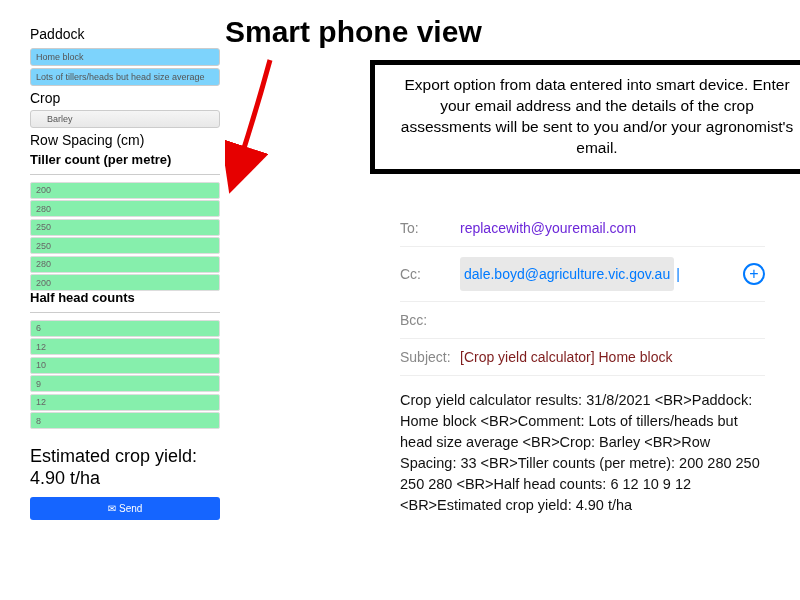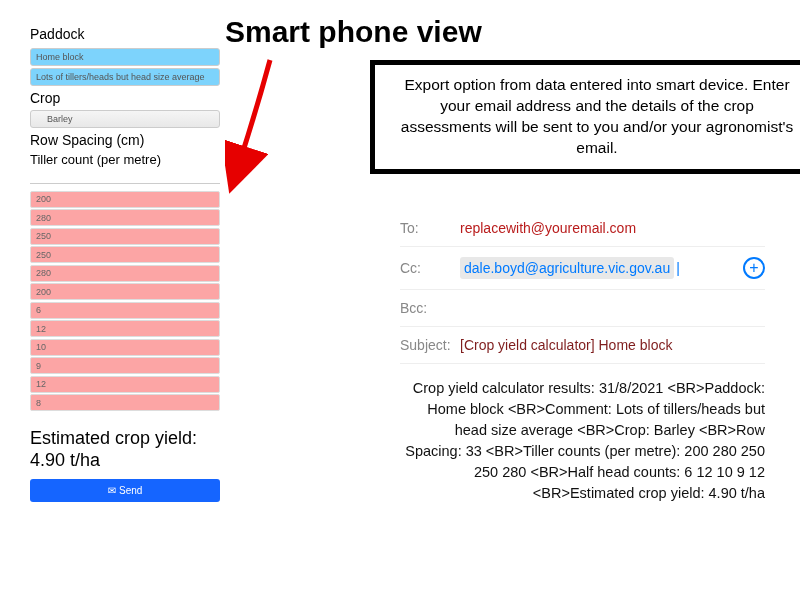--- a/index.html
+++ b/index.html
@@ -40,33 +40,33 @@
       border-radius: 3px;
       padding: 3px 16px;
       font-size: 9px;
       color: #555;
       background: linear-gradient(#f5f5f5,#e8e8e8);
       height: 18px;
       position: relative;
     }
     .section-label {
       font-size: 13px;
-      font-weight: 400;
+      font-weight: 700;
       border-bottom: 1px solid #ccc;
-      padding-bottom: 16px;
+      padding-bottom: 7px;
       margin-bottom: 4px;
     }
     .list-input {
       width: 100%;
       border: 1px solid #ddd;
       border-radius: 2px;
       padding: 2px 5px;
       font-size: 9px;
       color: #666;
-      background: #fca5a5;
+      background: #86efac;
       height: 17px;
       margin-bottom: -1px;
     }
     .estimated {
       font-size: 18px;
       font-weight: 400;
       margin-top: 18px;
       line-height: 1.2;
     }
     .send-btn {
@@ -121,31 +121,31 @@
       align-items: center;
       padding: 10px 0;
       border-bottom: 1px solid #eee;
     }
     .email-label {
       color: #888;
       min-width: 60px;
       font-size: 14px;
     }
     .email-value {
-      color: #b91c1c;
+      color: #6d28d9;
       font-size: 14px;
     }
     .email-value-plain {
       color: #7f1d1d;
       font-size: 14px;
     }
     .cc-value {
       background: #e8e8e8;
       border-radius: 3px;
-      padding: 3px 4px;
+      padding: 9px 4px;
       color: #007aff;
       font-size: 14px;
     }
     .plus-icon {
       margin-left: auto;
       width: 22px;
       height: 22px;
       border: 2px solid #007aff;
       border-radius: 50%;
       color: #007aff;
@@ -153,21 +153,20 @@
       align-items: center;
       justify-content: center;
       font-size: 16px;
       font-weight: 300;
     }
     .email-body {
       padding-top: 14px;
       font-size: 14.5px;
       line-height: 1.45;
       color: #111;
-      text-align: right;
     }
     .cursor {
       color: #007aff;
       margin-left: 2px;
     }
   </style>
 </head>
 <body>
 
 <div class="left-panel">
@@ -182,20 +181,21 @@
   <div class="field-label">Row Spacing (cm)</div>
   
   <div class="section-label">Tiller count (per metre)</div>
   <input class="list-input" value="200" style="">
   <input class="list-input" value="280" style="">
   <input class="list-input" value="250" style="">
   <input class="list-input" value="250" style="">
   <input class="list-input" value="280" style="">
   <input class="list-input" value="200" style="">
   
+  <div class="section-label">Half head counts</div>
   <input class="list-input" value="6" style="">
   <input class="list-input" value="12" style="">
   <input class="list-input" value="10" style="">
   <input class="list-input" value="9" style="">
   <input class="list-input" value="12" style="">
   <input class="list-input" value="8" style="">
   
   <div class="estimated">
     <span>Estimated crop yield:</span><br>
     <span>4.90 t/ha</span>

